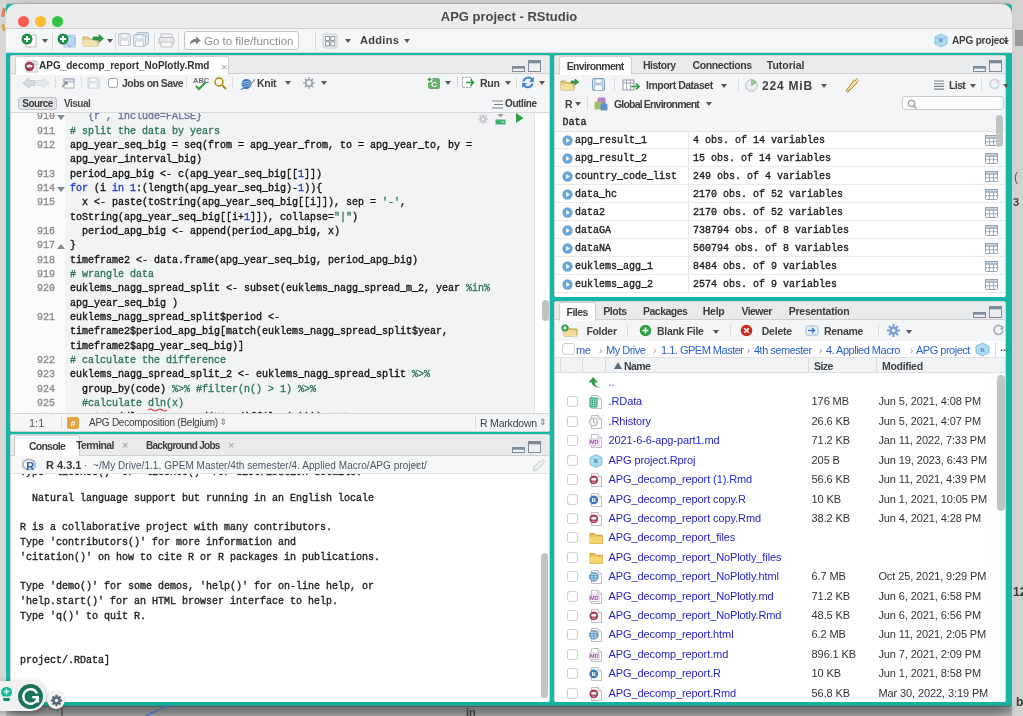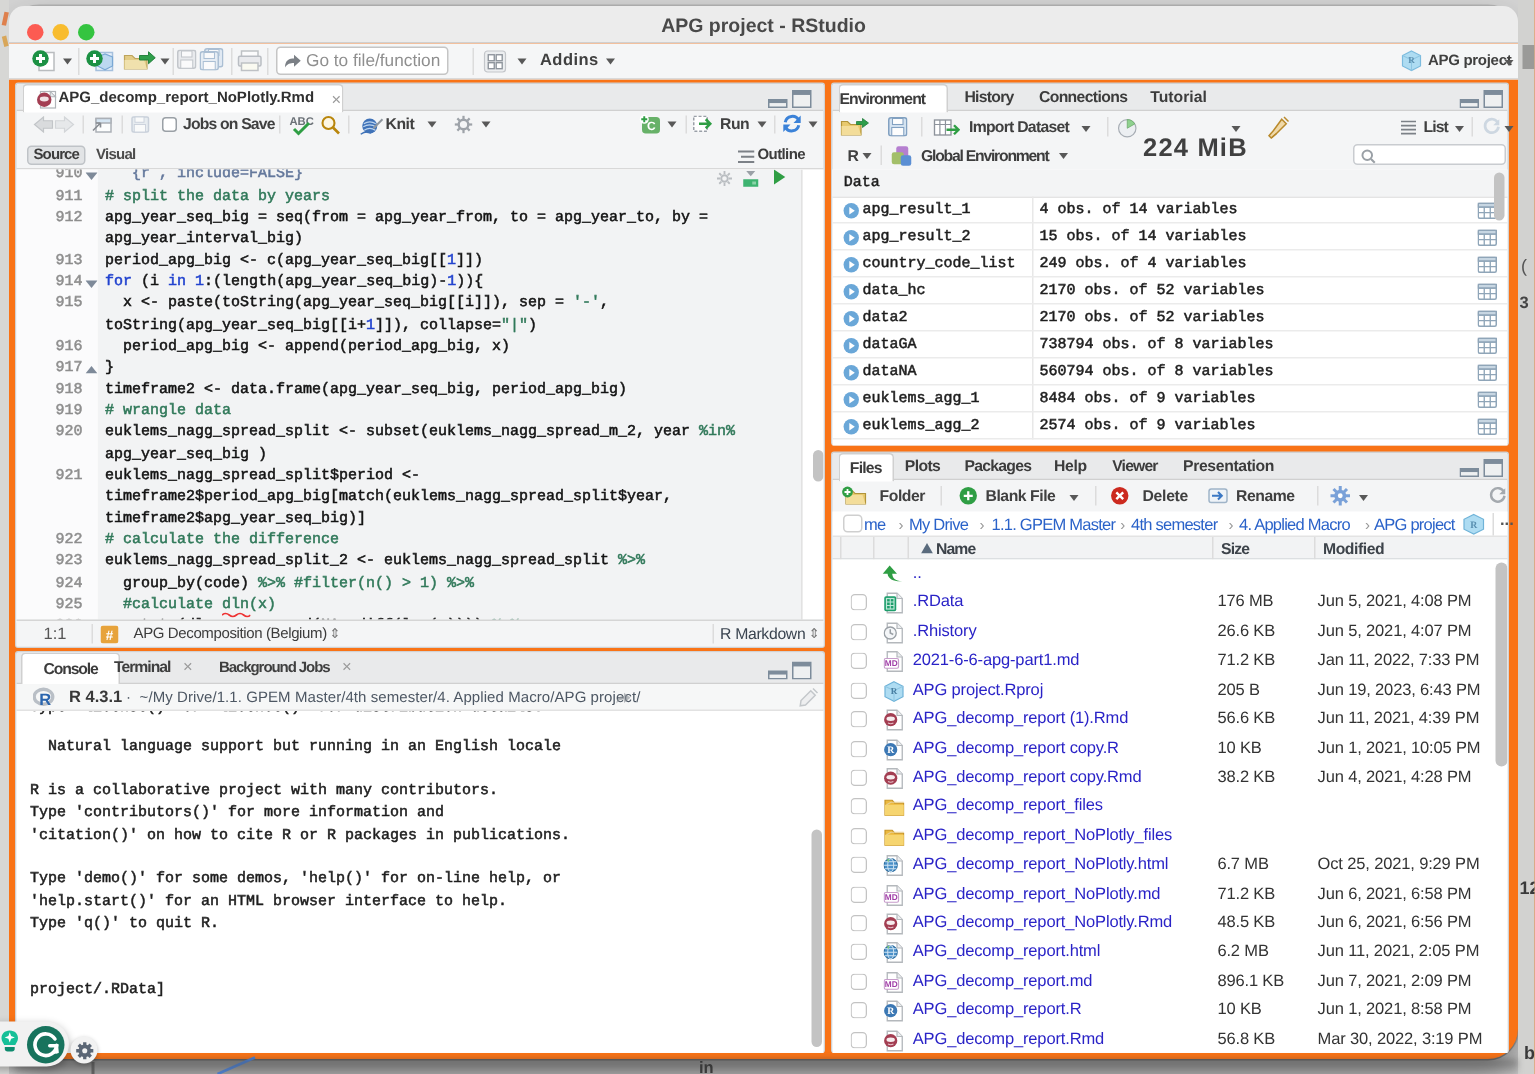--- a/index.html
+++ b/index.html
@@ -1,18 +1,18 @@
 <!DOCTYPE html>
 <html><head><meta charset="utf-8">
 <style>
 *{margin:0;padding:0;box-sizing:border-box}
 html,body{width:1023px;height:716px;overflow:hidden}
 body{background:#d3d3d3;font-family:"Liberation Sans",sans-serif;position:relative}
 .abs{position:absolute}
-#win{position:absolute;left:6px;top:4px;width:1006px;height:702px;background:#f97316;border-radius:20px;box-shadow:0 1px 0 rgba(0,0,0,.18),0 12px 22px rgba(0,0,0,.42);outline:1px solid rgba(0,0,0,.14)}
+#win{position:absolute;left:6px;top:4px;width:1006px;height:702px;background:#14b8a6;border-radius:4px;box-shadow:0 1px 0 rgba(0,0,0,.18),0 12px 22px rgba(0,0,0,.42);outline:1px solid rgba(0,0,0,.14)}
 
 #titlebar{position:absolute;left:0;top:0;width:100%;height:25px;background:#ececec;border-radius:10px 10px 0 0;border-bottom:1px solid #d0d0d0}
 .dot{position:absolute;top:12px;width:11px;height:11px;border-radius:50%}
 #title{position:absolute;left:0;right:0;top:5px;text-align:center;font-size:13px;font-weight:700;color:#494949}
 
 #maintb{position:absolute;left:0;top:25px;width:100%;height:24px;background:#f5f6f7;border-bottom:1px solid #dadada}
 .sep{position:absolute;width:1px;background:#dcdcdc;top:3px;height:18px}
 .tbtxt{position:absolute;font-size:10.5px;font-weight:700;color:#404040;white-space:nowrap;letter-spacing:-.3px}
 .caret{position:absolute;width:0;height:0;border-left:3.5px solid transparent;border-right:3.5px solid transparent;border-top:4px solid #585858}
 
@@ -412,21 +412,21 @@
       <div class="crow" style="top:76.7px">'citation()' on how to cite R or R packages in publications.</div>
       <div class="crow" style="top:106.1px">Type 'demo()' for some demos, 'help()' for on-line help, or</div>
       <div class="crow" style="top:120.8px">'help.start()' for an HTML browser interface to help.</div>
       <div class="crow" style="top:135.5px">Type 'q()' to quit R.</div>
       <div class="crow" style="top:179.6px">project/.RData]</div>
       <div class="thumb" style="left:530px;top:79px;width:7px;height:145px"></div>
     </div>
   </div>
   <div id="envpane" class="pane" style="left:548px;top:51px;width:452px;height:242px">
     <div class="tabbar"></div>
-    <div class="tab tabactive" style="left:3.7px;width:73px;text-align:left;letter-spacing:-.65px">Environment</div>
+    <div class="tab tabactive" style="left:3.7px;width:73px;text-align:center;letter-spacing:-.65px">Environment</div>
     <div class="tab" style="left:88px;letter-spacing:-.5px">History</div>
     <div class="tab" style="left:137.6px;letter-spacing:-.42px">Connections</div>
     <div class="tab" style="left:211.8px;letter-spacing:0">Tutorial</div>
     <div class="minmax">
         <svg width="30" height="12">
           <rect x="0.5" y="6.5" width="12" height="5" fill="#eef0f1" stroke="#7d8c9b"></rect>
           <rect x="0.5" y="6.5" width="12" height="2.2" fill="#7d8c9b"></rect>
           <rect x="16.5" y="0.5" width="12" height="11" fill="#eef0f1" stroke="#7d8c9b"></rect>
           <rect x="16.5" y="0.5" width="12" height="2.8" fill="#7d8c9b"></rect>
         </svg>
@@ -448,21 +448,21 @@
           <path d="M1 5 L12 5 M4.6 2 L4.6 12 M8.3 2 L8.3 12" stroke="#8d939b" stroke-width=".8"></path>
           <path d="M9 8.5 L17 8.5 M14 5.5 L17 8.5 L14 11.5" stroke="#2f9e44" stroke-width="1.6" fill="none"></path>
         </svg>
       <div class="tbtxt" style="left:91px;top:4px;letter-spacing:-.49px">Import Dataset</div>
       <div class="caret" style="left:166px;top:9px"></div>
       <div class="sep" style="left:183px;height:13px;top:3px"></div>
       <svg class="abs" style="left:190px;top:3.5px" width="13" height="13">
           <circle cx="6.5" cy="6.5" r="5.8" fill="#eceff2" stroke="#a8aeb5" stroke-width=".8"></circle>
           <path d="M6.5 6.5 L6.5 .7 A5.8 5.8 0 0 1 11.5 3.6 Z" fill="#8fd18f" stroke="#6aa86a" stroke-width=".5"></path>
         </svg>
-      <div class="tbtxt" style="left:207px;top:14px;font-size:17px;letter-spacing:.8px">224 MiB</div>
+      <div class="tbtxt" style="left:207px;top:4px;font-size:12px;letter-spacing:.8px">224 MiB</div>
       <div class="caret" style="left:266px;top:9px"></div>
       <svg class="abs" style="left:290px;top:2px" width="15" height="16">
           <path d="M11 1 L14 4 M9.5 2.5 L12.5 5.5 L6 12 L2.5 15 L1 13.5 L4 10 Z" stroke="#b98a2c" fill="#f0d9a8" stroke-width="1"></path>
           <path d="M2.5 15 L6 12" stroke="#b98a2c"></path>
         </svg>
       <svg class="abs" style="left:379px;top:5px" width="10" height="10" opacity=".8">
           <path d="M0 1 L10 1 M0 3.7 L10 3.7 M0 6.4 L10 6.4 M0 9.1 L10 9.1" stroke="#5f656c" stroke-width="1.1"></path>
         </svg>
       <div class="tbtxt" style="left:394px;top:4px;letter-spacing:-.6px">List</div>
       <div class="caret" style="left:415px;top:9px"></div>

